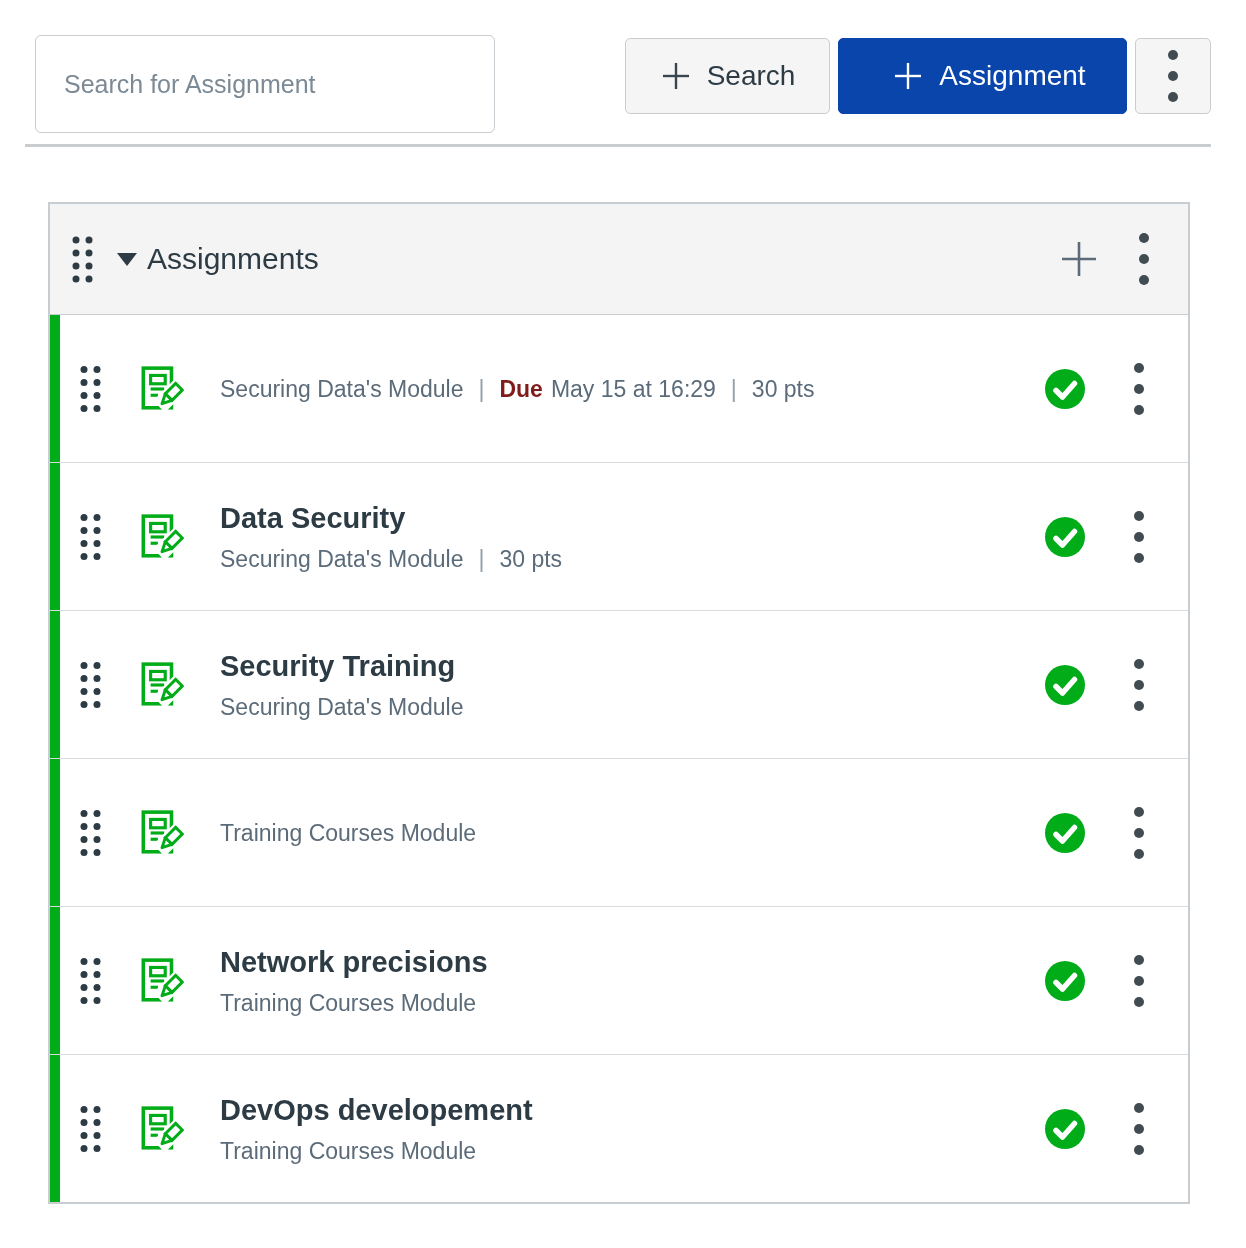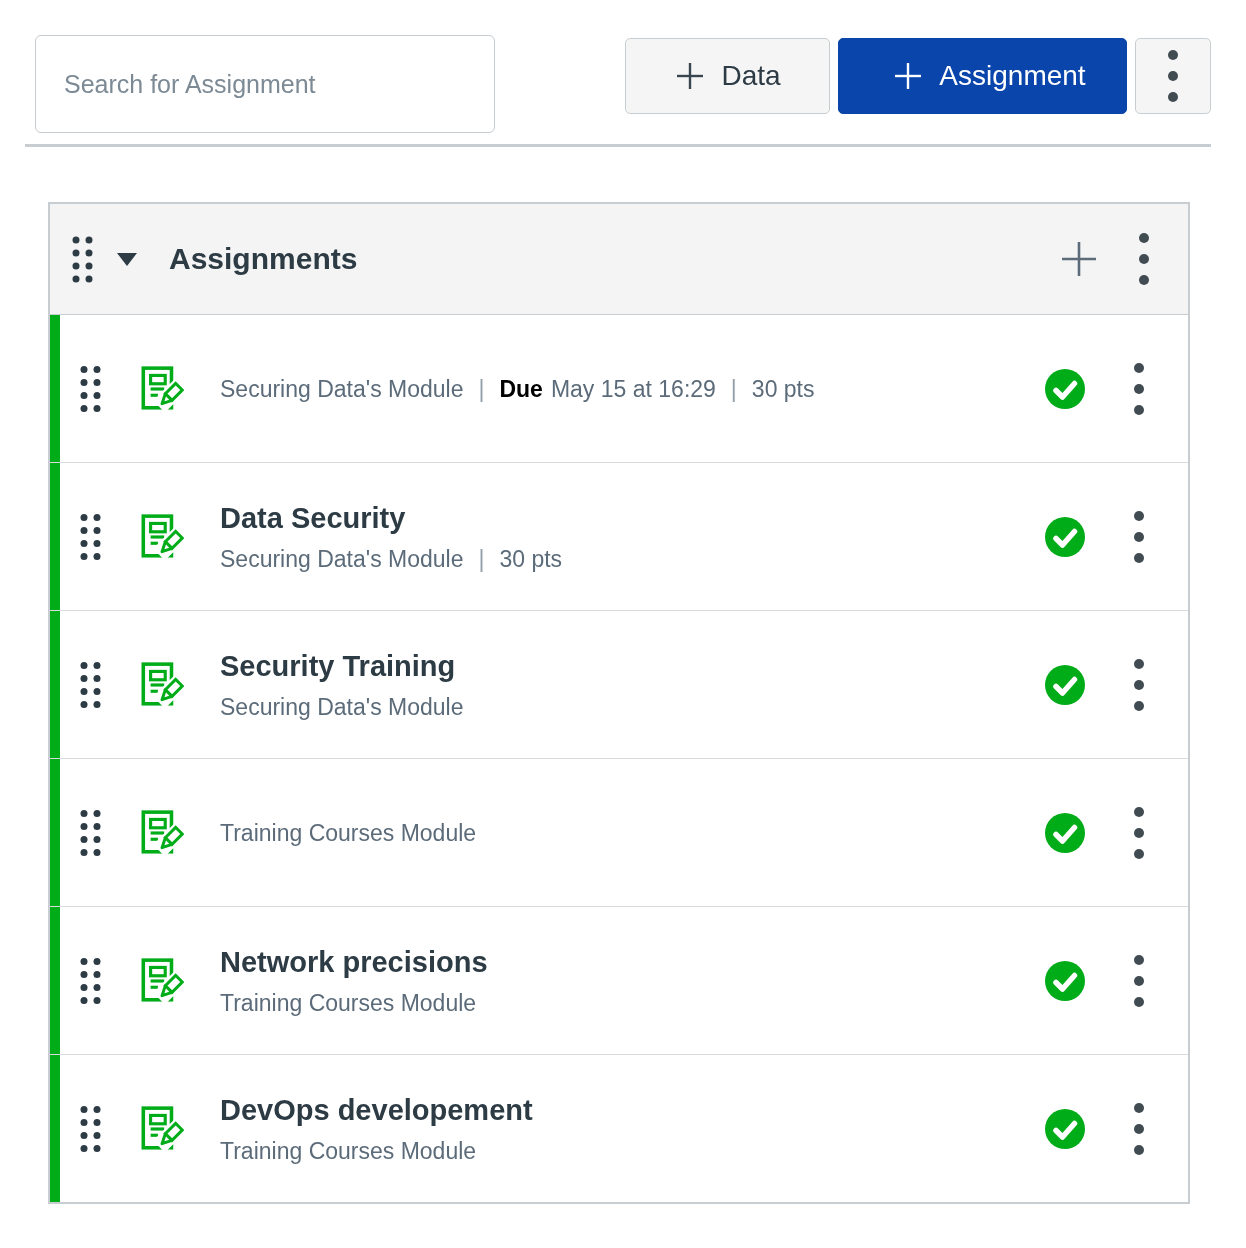--- a/index.html
+++ b/index.html
@@ -30,34 +30,34 @@
   }
   .group-header{
     height:110px;background:#F4F4F4;display:flex;align-items:center;
     position:relative;border-bottom:1px solid #C7CDD1;
   }
   .gh-drag{margin-left:22px;display:flex;cursor:grab;}
   .gh-caret{
     margin-left:24px;width:0;height:0;border-left:10px solid transparent;
     border-right:10px solid transparent;border-top:13px solid #2D3B45;cursor:pointer;
   }
-  .gh-title{margin-left:32px;font-size:30px;font-weight:bold;}
+  .gh-title{margin-left:10px;font-size:30px;font-weight:normal;}
   .gh-plus{position:absolute;right:90px;top:50%;transform:translateY(-50%);cursor:pointer;display:flex;}
   .gh-kebab{position:absolute;right:38px;top:50%;transform:translateY(-50%);cursor:pointer;display:flex;}
   
   .row{height:147px;position:relative;background:#fff;border-bottom:1px solid #D8DCDE;}
   .row:last-child{border-bottom:none;}
   .green-bar{position:absolute;left:0;top:0;bottom:0;width:10px;background:#00AC18;}
   .drag{position:absolute;left:30px;top:50%;transform:translateY(-50%);cursor:grab;display:flex;}
   .a-icon{position:absolute;left:86px;top:50%;transform:translateY(-50%);width:48px;height:48px;}
   .row-text{position:absolute;left:170px;top:50%;transform:translateY(-50%);}
   .row-title{font-size:29px;font-weight:bold;margin-bottom:11px;cursor:pointer;}
   .row-sub{font-size:23px;color:#5B6B79;display:flex;align-items:flex-end;white-space:nowrap;}
   .pipe{margin:0 15px;color:#93A0AA;}
-  .due-label{font-weight:bold;color:#000000;margin-right:8px;}
+  .due-label{font-weight:bold;color:#7f1d1d;margin-right:8px;}
   .check{position:absolute;left:995px;top:50%;transform:translateY(-50%);width:40px;height:40px;cursor:pointer;}
   .row-kebab{position:absolute;left:1083px;top:50%;transform:translateY(-50%);cursor:pointer;display:flex;}
 </style>
 </head>
 <body>
 
 <svg width="0" height="0" style="position:absolute">
   <defs>
     <g id="def-drag">
       <circle cx="4" cy="4" r="3.5" fill="#2D3B45"></circle>
@@ -94,21 +94,21 @@
 
 <input class="search-input" type="text" placeholder="Search for Assignment" style="">
 
 <div class="btn btn-group">
   <span style="display:flex">
     <svg width="32" height="32">
         <line x1="16" y1="3" x2="16" y2="29" stroke="#38454E" stroke-width="2.4"></line>
         <line x1="3" y1="16" x2="29" y2="16" stroke="#38454E" stroke-width="2.4"></line>
       </svg>
   </span>
-  <span>Data</span>
+  <span>Search</span>
 </div>
 
 <div class="btn btn-assignment">
   <span style="display:flex">
     <svg width="32" height="32">
         <line x1="16" y1="3" x2="16" y2="29" stroke="#ffffff" stroke-width="2.4"></line>
         <line x1="3" y1="16" x2="29" y2="16" stroke="#ffffff" stroke-width="2.4"></line>
       </svg>
   </span>
   <span>Assignment</span>

